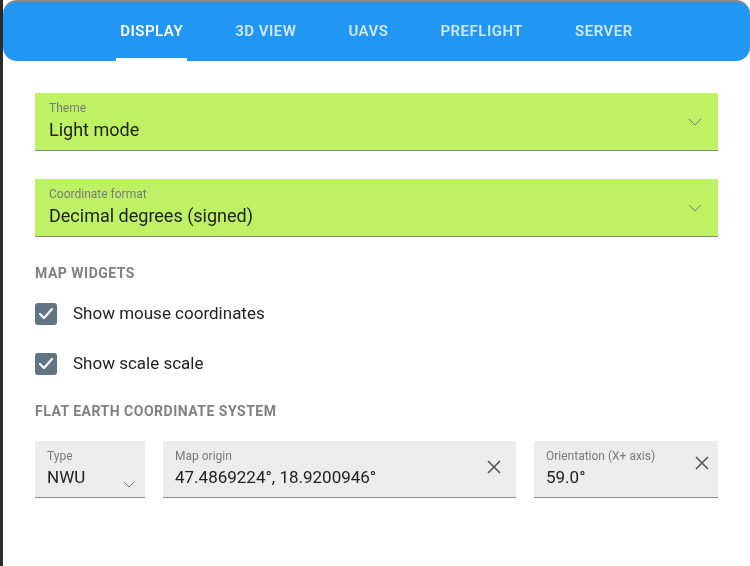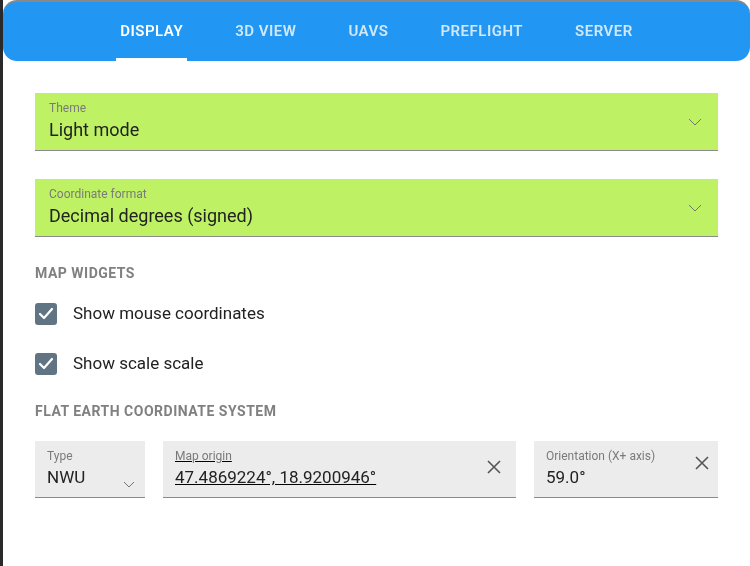--- a/index.html
+++ b/index.html
@@ -94,21 +94,21 @@
       margin-top: 6px;
     }
     .coord-field {
       background: #ececec;
       border-bottom: 1.5px solid #8a8a8a;
       padding: 8px 12px 10px;
       position: relative;
       cursor: pointer;
     }
     .coord-field.type { width: 110px; }
-    .coord-field.origin { flex: 1; text-decoration: underline; }
+    .coord-field.origin { flex: 1; }
     .coord-field.orient { width: 184px; }
     .coord-label {
       font-size: 12px;
       color: #7a7a7a;
       margin-bottom: 4px;
       white-space: nowrap;
     }
     .coord-value {
       font-size: 17px;
       color: #222;

